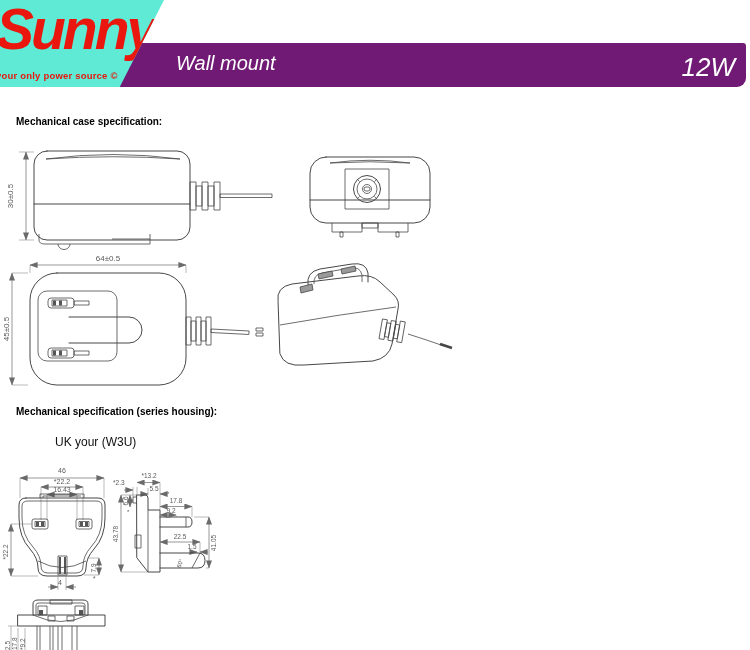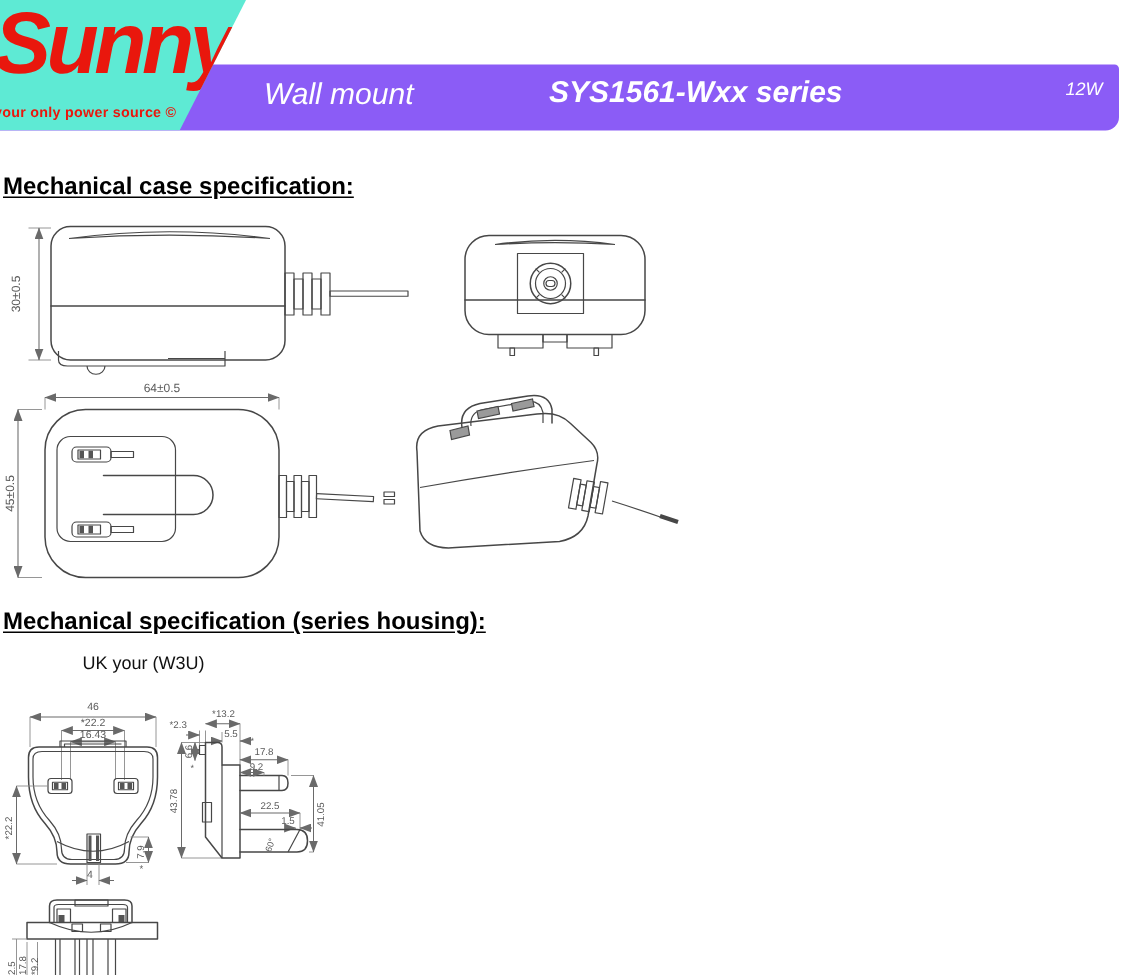--- a/index.html
+++ b/index.html
@@ -1,32 +1,32 @@
 <!DOCTYPE html>
 <html><head>
 <meta charset="utf-8">
 <style>
   html,body{margin:0;padding:0}
   body{width:750px;height:650px;background:#fff;position:relative;overflow:hidden;
        font-family:"Liberation Sans",sans-serif;}
   
-  #banner{position:absolute;left:0;top:43px;width:746px;height:44px;background:#8b5cf6;
+  #banner{position:absolute;left:0;top:43px;width:746px;height:44px;background:#701a75;
           border-radius:0 3px 9px 0}
   .bn-type{position:absolute;left:176px;top:9px;color:#fff;font-style:italic;font-size:20px}
   .bn-series{position:absolute;left:366px;top:8px;color:#fff;font-style:italic;font-weight:bold;font-size:20px}
-  .bn-watt{position:absolute;right:11px;top:9px;color:#fff;font-style:italic;font-size:12px}
+  .bn-watt{position:absolute;right:11px;top:9px;color:#fff;font-style:italic;font-size:26px}
   #logo{position:absolute;left:0;top:0;width:164px;height:87px;background:#5eead4;
         clip-path:polygon(0 0,100% 0,73% 100%,0 100%);z-index:2}
   .brand{position:absolute;left:-4px;top:0px;color:#e9170d;font-size:57px;font-weight:bold;
          font-style:italic;letter-spacing:-3px;line-height:1.05;transform:scaleY(1.02)}
   .tag{position:absolute;left:-4px;top:70px;color:#e9170d;font-size:9.5px;font-weight:bold;
        white-space:nowrap;letter-spacing:.2px}
   
-  .h1{position:absolute;left:2px;font-size:16px;font-weight:bold;color:#000;
-      text-decoration:underline;text-underline-offset:2px}
+  .h1{position:absolute;left:16px;font-size:10px;font-weight:bold;color:#000;
+      text-underline-offset:2px}
   #h-case{top:116px}
   #h-housing{top:406px}
   #uk-sub{position:absolute;left:55px;top:435px;font-size:12px;color:#111}
   
   .ln{stroke:#474747;fill:none;stroke-width:1;stroke-linejoin:round;stroke-linecap:round}
   .lt{stroke:#474747;fill:none;stroke-width:.8;stroke-linejoin:round}
   .dim{stroke:#6a6a6a;fill:none;stroke-width:.7}
   .ext{stroke:#8a8a8a;fill:none;stroke-width:.6}
   .dtx{fill:#5a5a5a;font-family:"Liberation Sans",sans-serif}
   .fillg{fill:#9a9a9a;stroke:#474747;stroke-width:.8}
@@ -39,21 +39,20 @@
 <svg width="0" height="0">
   <defs>
     <marker id="ah" viewBox="0 0 8 6" refX="7.6" refY="3" markerWidth="8" markerHeight="6" orient="auto-start-reverse" markerUnits="userSpaceOnUse">
       <path d="M0,0 L8,3 L0,6 Z" fill="#6a6a6a"></path>
     </marker>
   </defs>
 </svg>
 
 <div id="banner">
   <span class="bn-type">Wall mount</span>
-  <span class="bn-series">SYS1561-Wxx series</span>
   <span class="bn-watt">12W</span>
 </div>
 <div id="logo">
   <span class="brand">Sunny</span>
   <span class="tag">your only power source ©</span>
 </div>
 
 <div id="h-case" class="h1">Mechanical case specification:</div>
 <div id="h-housing" class="h1">Mechanical specification (series housing):</div>
 <div id="uk-sub">UK your (W3U)</div>

